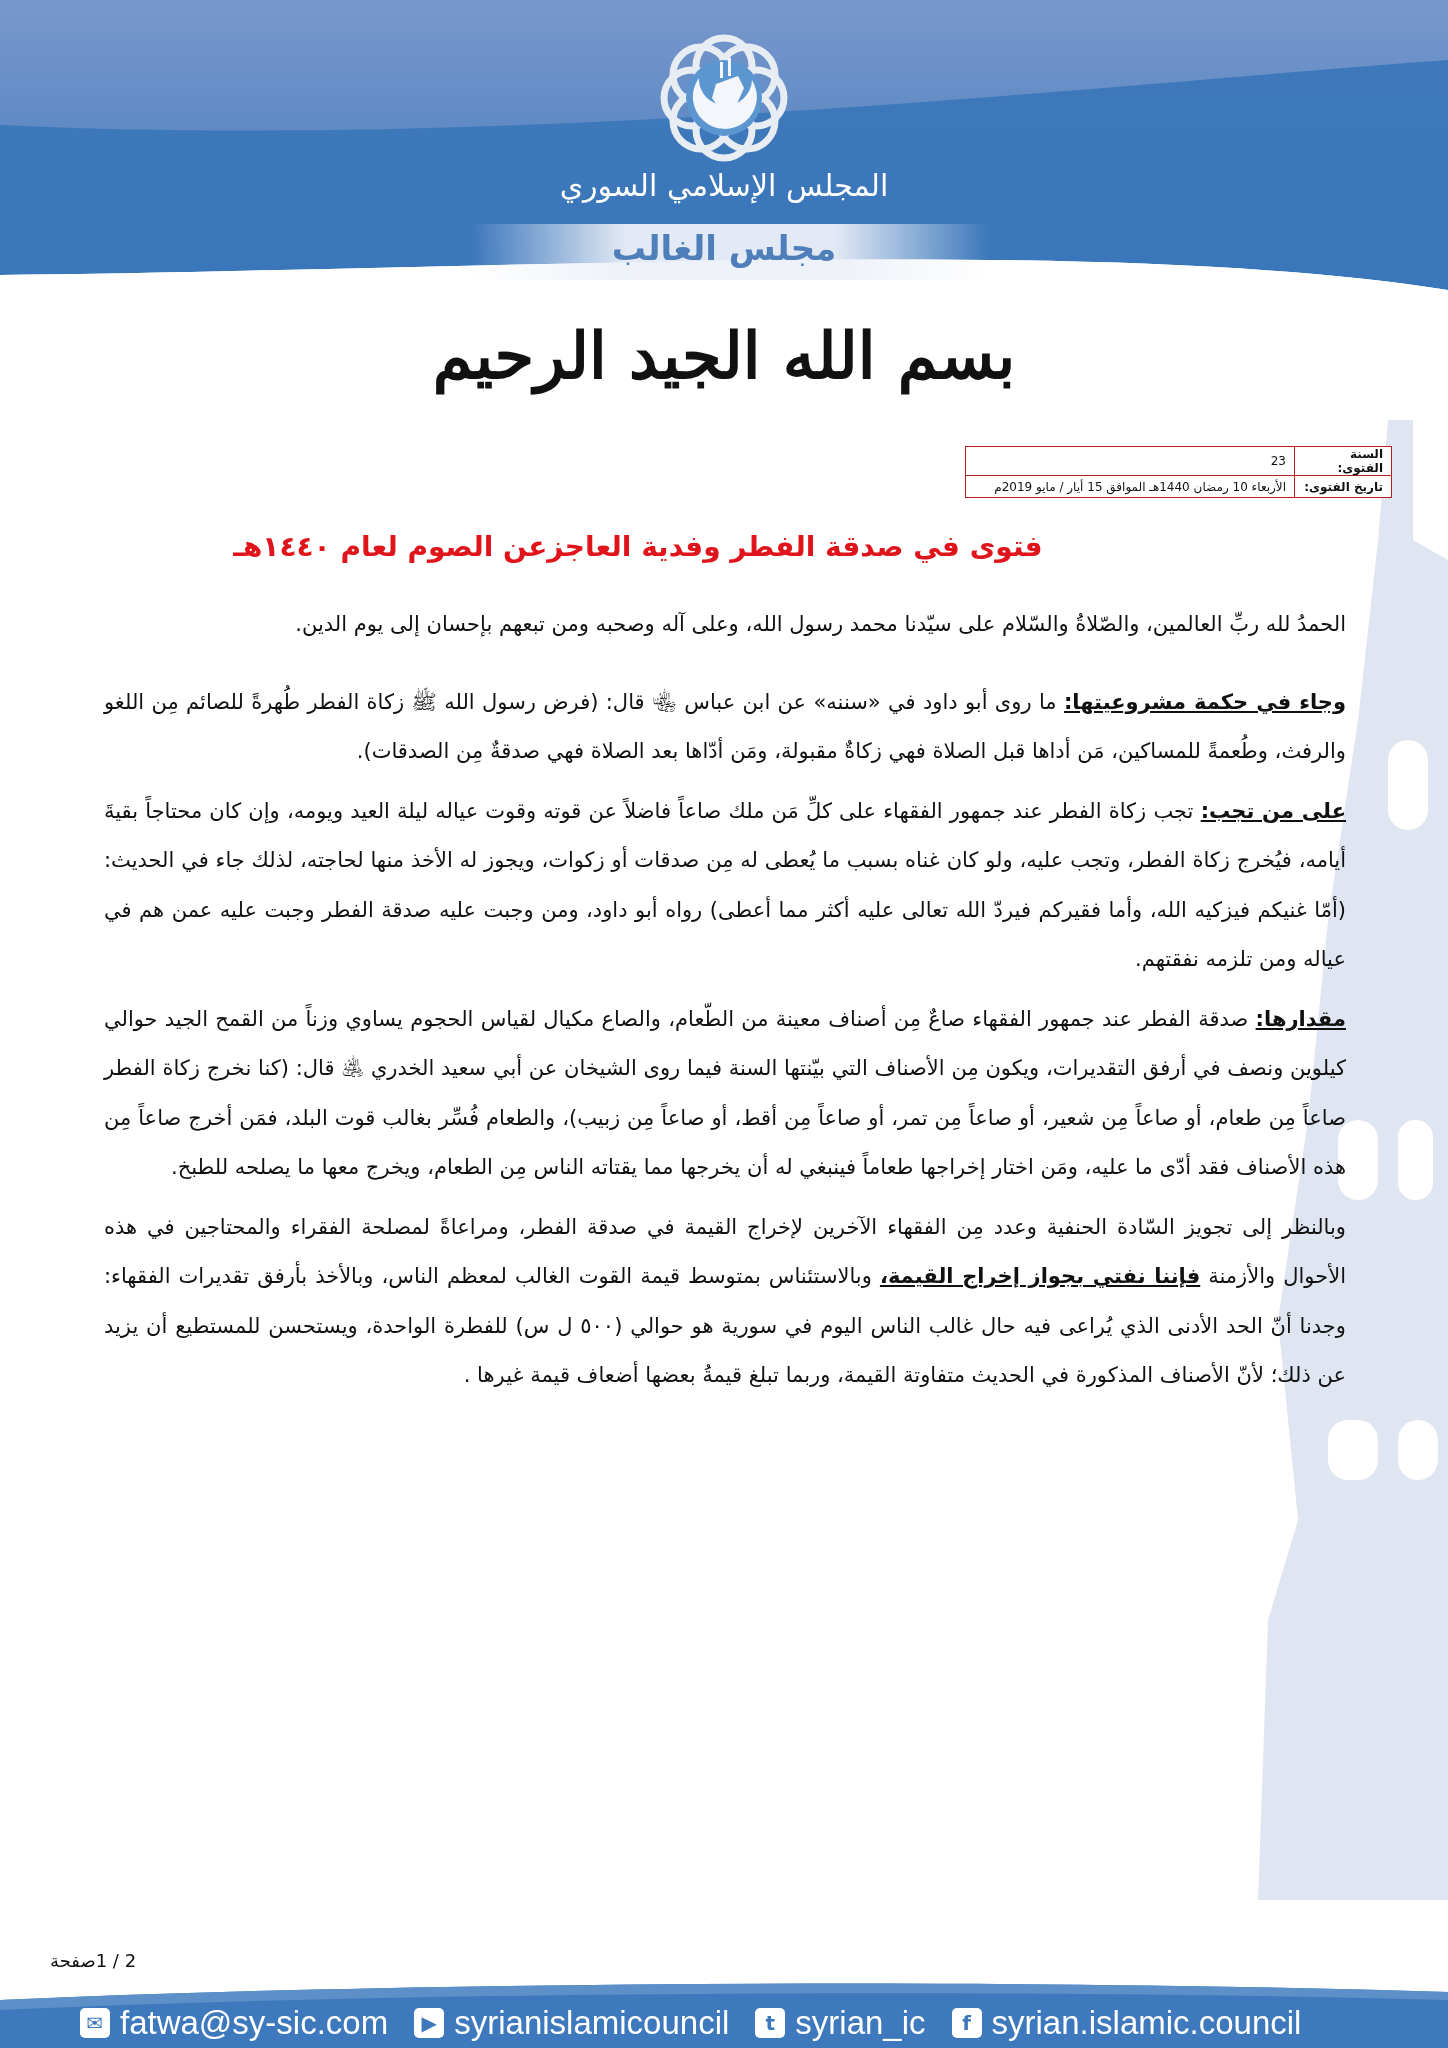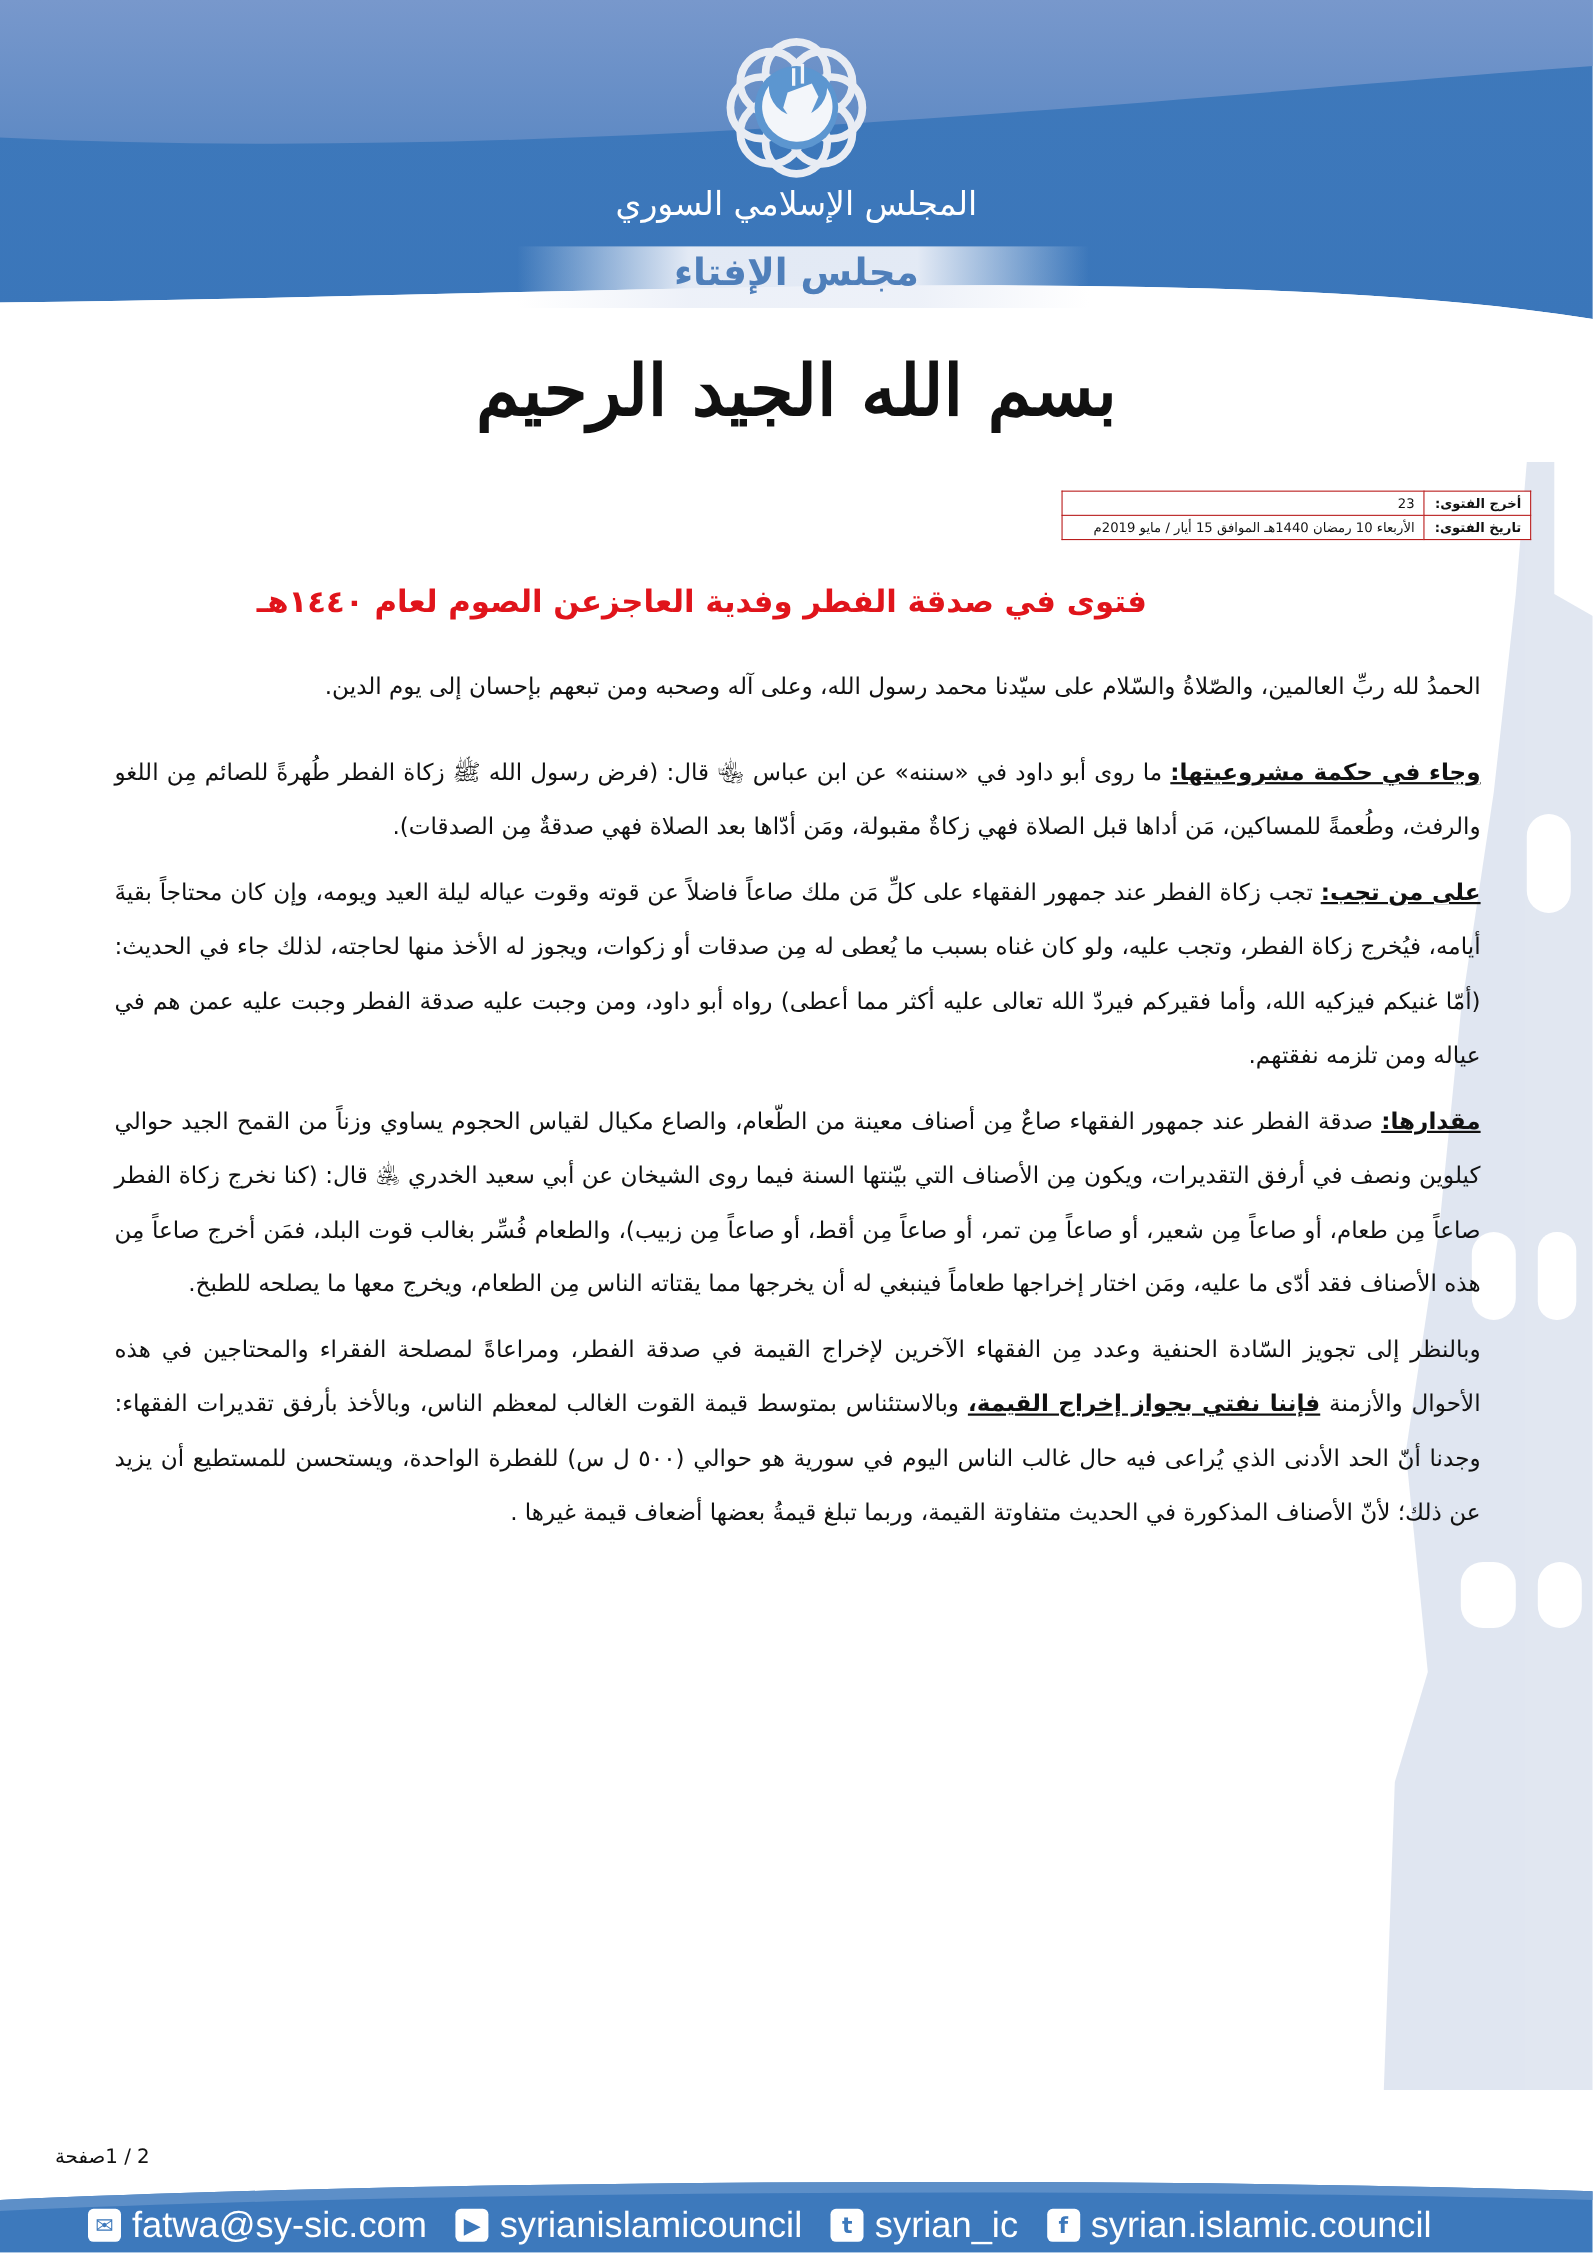--- a/index.html
+++ b/index.html
@@ -109,42 +109,42 @@
       <circle cx="70" cy="70" r="38" fill="#5c96d0"></circle>
       <path d="M45,50 A32,32 0 1 0 98,52 A26,26 0 1 1 45,50 Z" fill="#f3f6fa"></path>
       <path d="M62,56 L84,48 L90,60 L82,78 L66,82 L58,70 Z" fill="#f3f6fa"></path>
       <rect x="66" y="34" width="3" height="16" fill="#f3f6fa"></rect>
       <rect x="74" y="30" width="3" height="18" fill="#f3f6fa"></rect>
     </svg>
   </div>
 
   <div class="council-name">المجلس الإسلامي السوري</div>
   <div class="fatwa-board-band"></div>
-  <div class="fatwa-board">مجلس الإفتاء</div>
+  <div class="fatwa-board">مجلس الغالب</div>
 </div>
 
 <svg class="watermark" viewBox="0 0 210 1480">
   <g fill="#c8d3e6">
     <path d="M150,0 L175,0 L175,120 L210,140 L210,1480 L20,1480 L30,1200 L60,1100 L40,900 L70,700 L90,500 L120,300 L140,120 Z"></path>
   </g>
   <g fill="#ffffff">
     <rect x="150" y="320" width="40" height="90" rx="20"></rect>
     <rect x="100" y="700" width="40" height="80" rx="20"></rect>
     <rect x="160" y="700" width="35" height="80" rx="17"></rect>
     <rect x="90" y="1000" width="50" height="60" rx="20"></rect>
     <rect x="160" y="1000" width="40" height="60" rx="20"></rect>
   </g>
 </svg>
 
 <div class="basmala">بسم الله الجيد الرحيم</div>
 
 <table class="meta-table">
   <tbody>
       <tr>
-    <td class="k">أخرج الفتوى:</td>
+    <td class="k">السنة الفتوى:</td>
     <td>23</td>
   </tr>
   <tr>
     <td class="k">تاريخ الفتوى:</td>
     <td>الأربعاء 10 رمضان 1440هـ الموافق 15 أيار / مايو 2019م</td>
   </tr>
 </tbody>
   </table>
 
 <div class="title">فتوى في صدقة الفطر وفدية العاجزعن الصوم لعام ١٤٤٠هـ</div>

